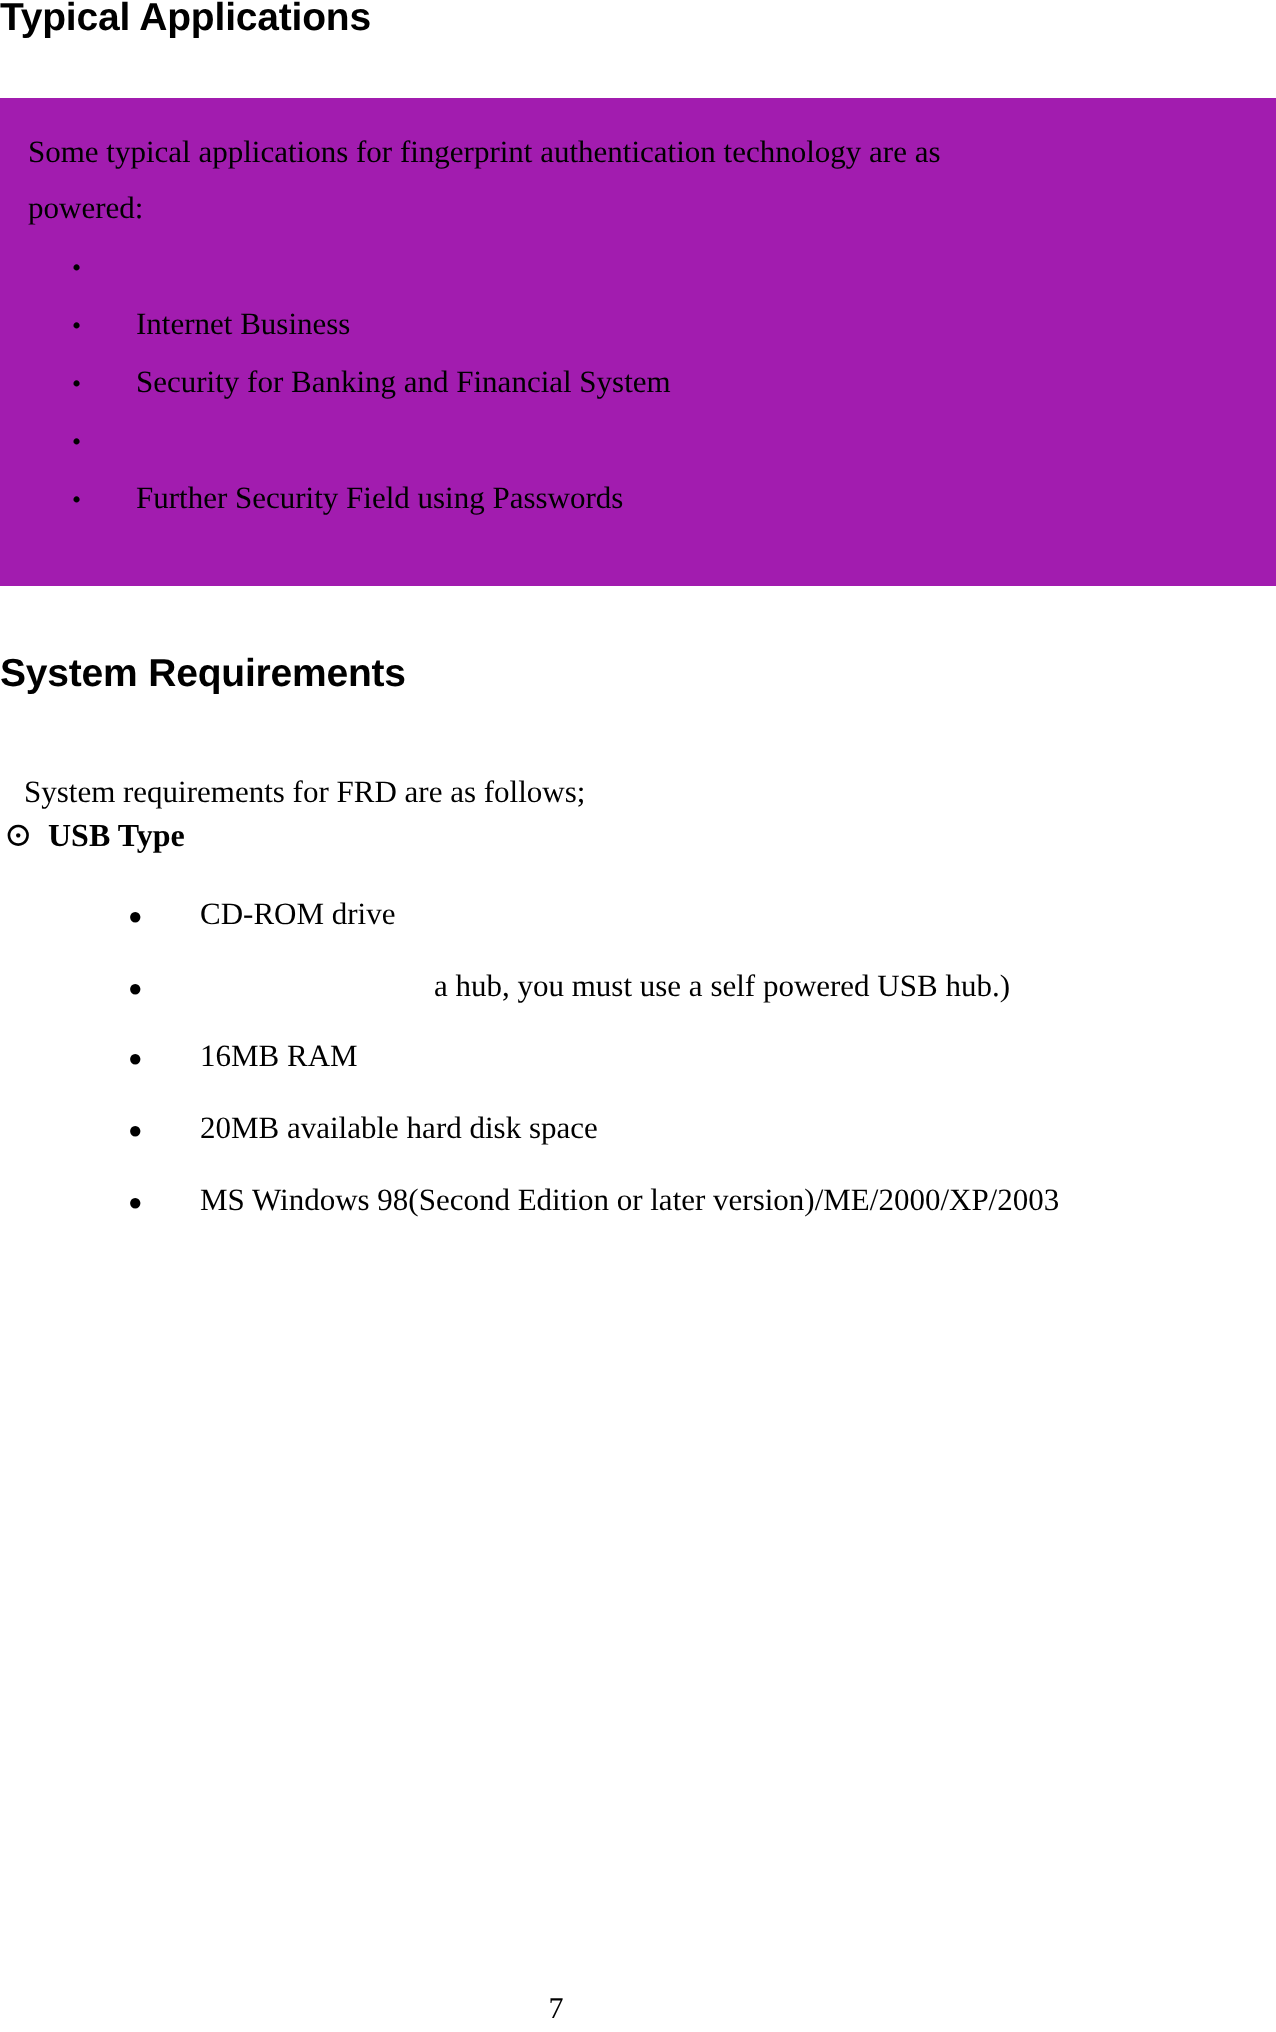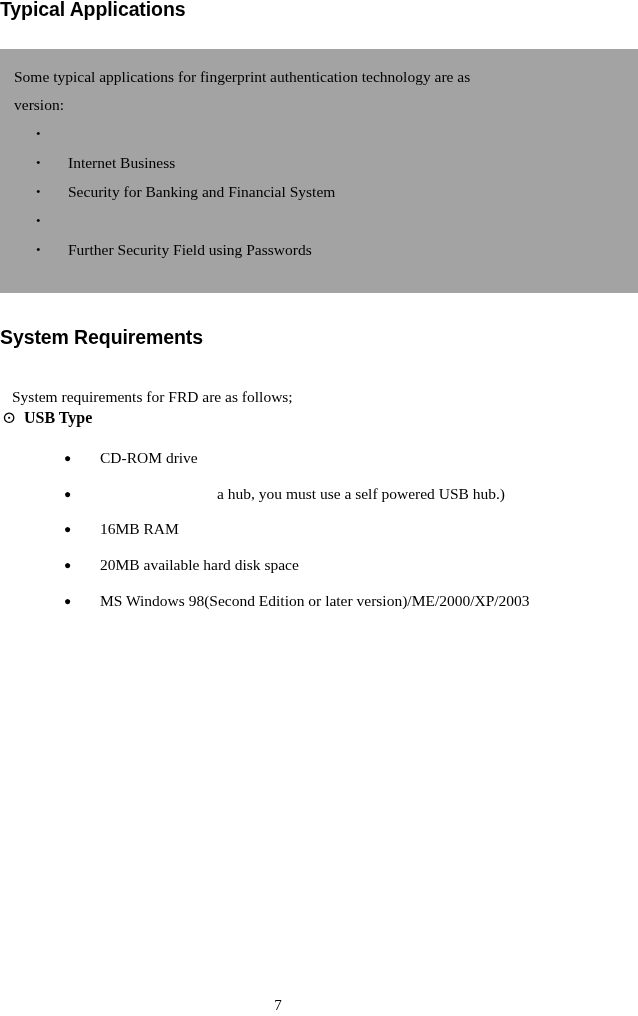--- a/index.html
+++ b/index.html
@@ -45,21 +45,21 @@
     top: 326px;
   }
 
   
   .cyan-block {
     position: absolute;
     left: 0px;
     top: 49px;
     width: 638px;
     height: 244px;
-    background: #a3a3a3;
+    background: #a21caf;
     box-sizing: border-box;
   }
 
   .cyan-intro {
     position: absolute;
     left: 14px;
     top: 14px;
     width: 612px;
     font-size: 15.5px;
     line-height: 28px;
@@ -174,21 +174,21 @@
 <body>
 
 <div class="page">
 
   <h1 class="h-sans" id="title-typical-applications">Typical Applications</h1>
 
   <div class="cyan-block">
 
     <div class="cyan-intro">
       <span>Some typical applications for fingerprint authentication technology are as</span>
-      <div class="lastline">version:</div>
+      <div class="lastline">powered:</div>
     </div>
 
     <ul class="app-list">
       <li>
         <span class="bullet">•</span>
       </li>
       <li>
         <span class="bullet">•</span>
         <span>Internet Business</span>
       </li>

